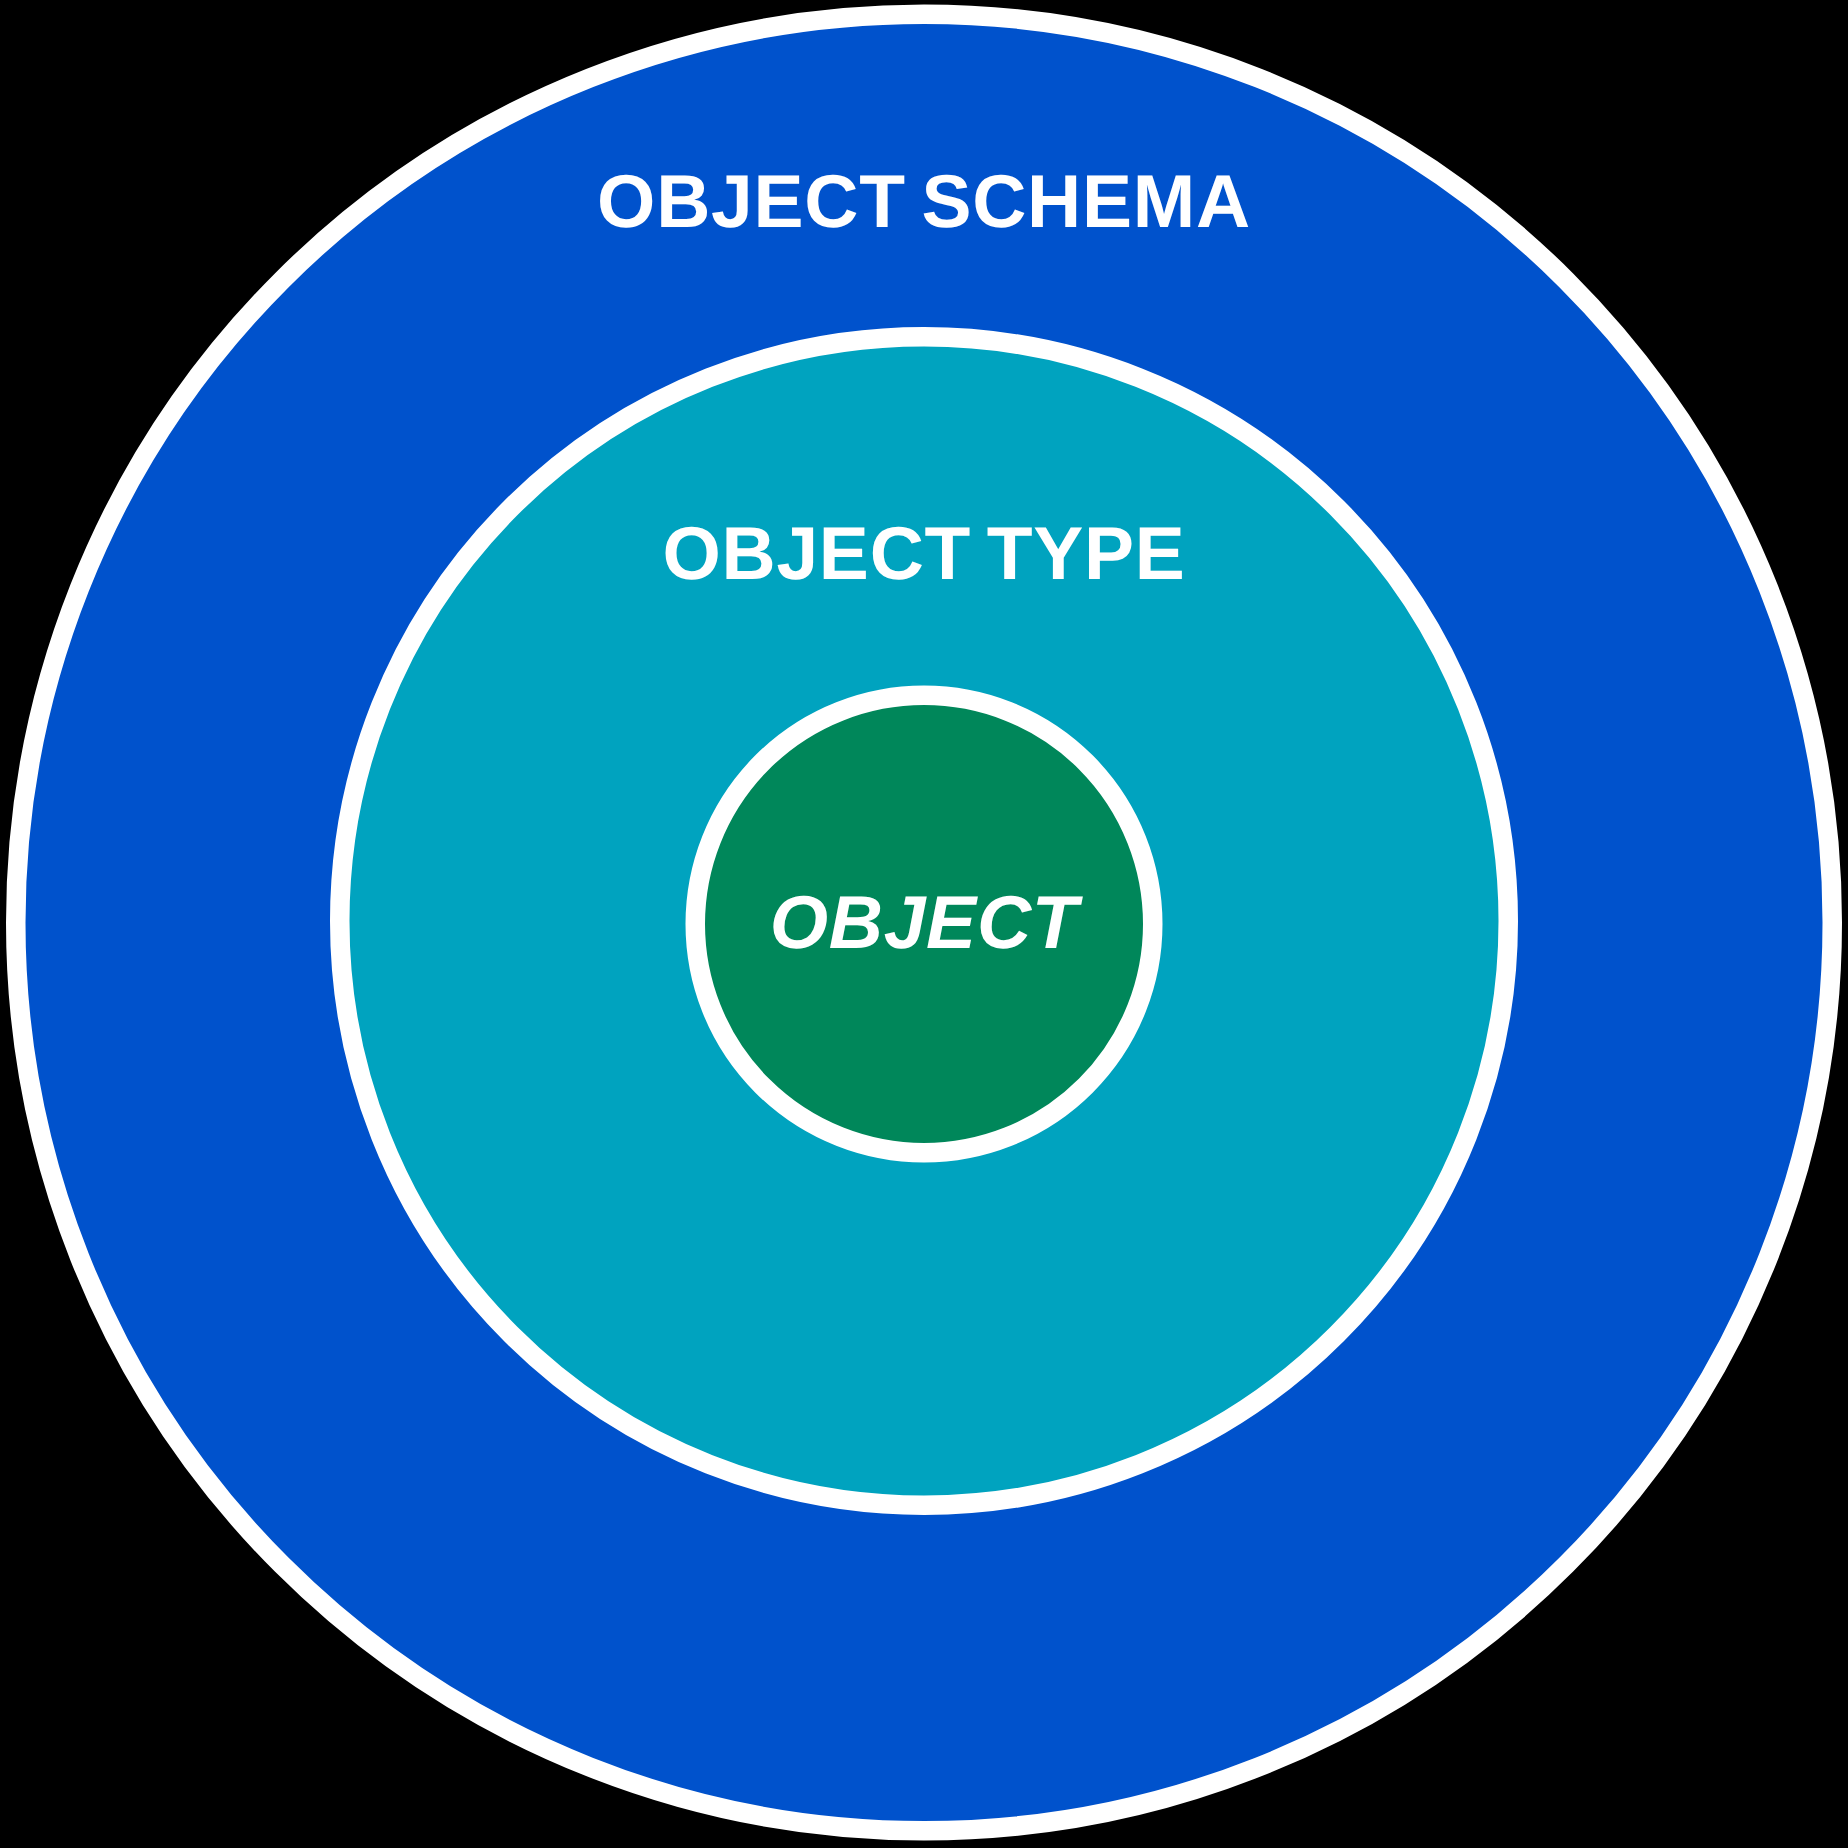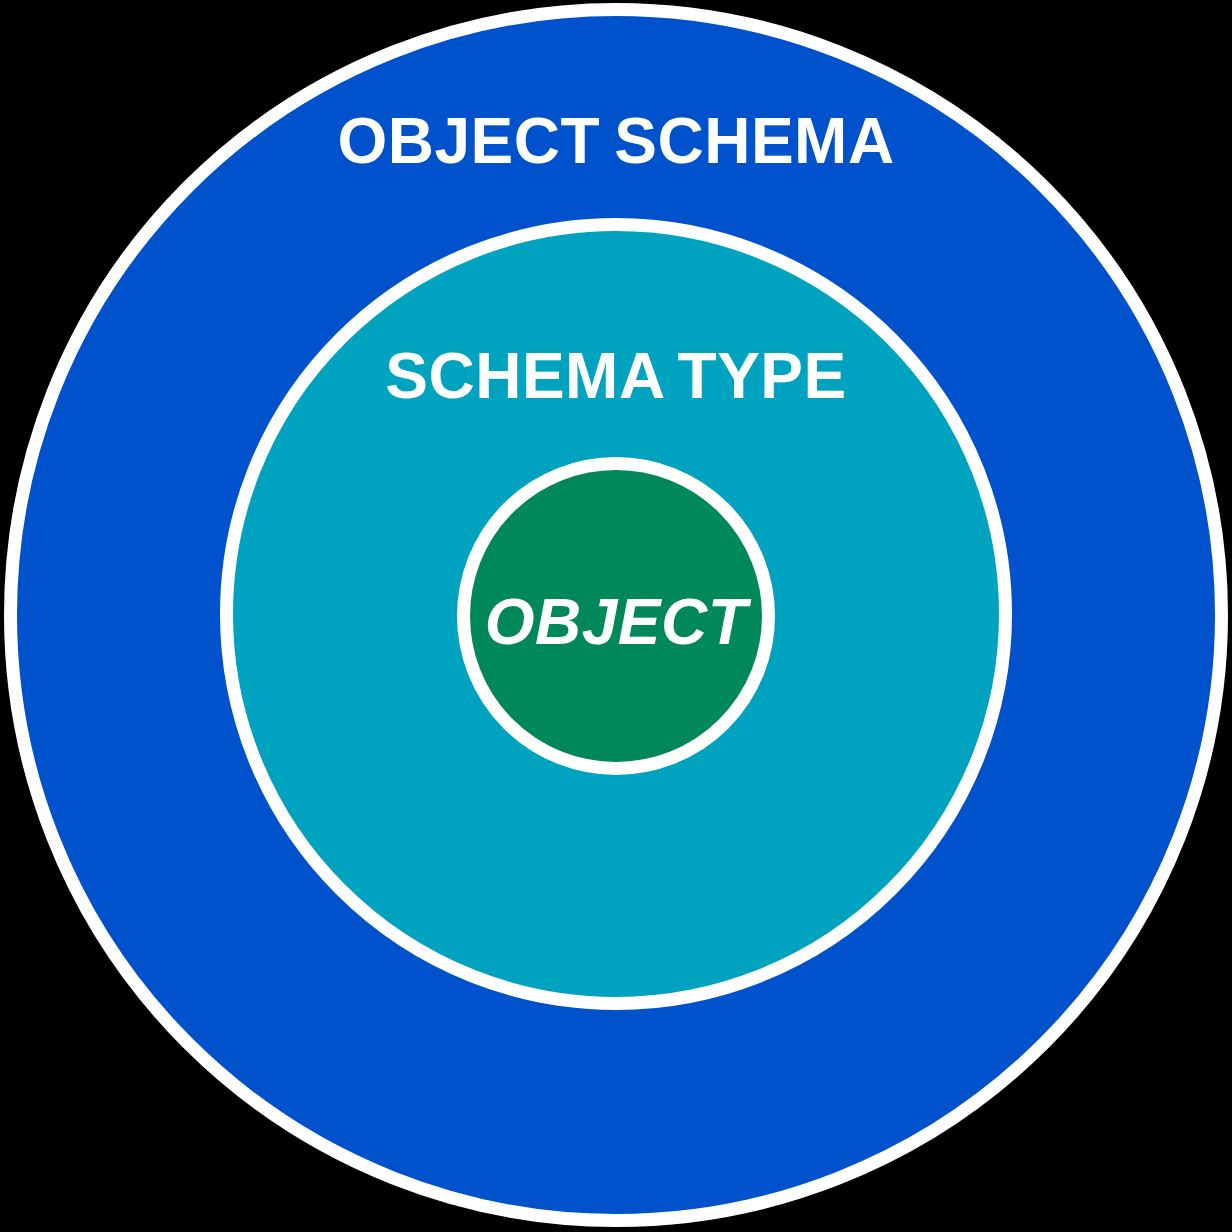--- a/index.html
+++ b/index.html
@@ -38,21 +38,21 @@
     width: 318px;
     height: 318px;
   }
   .ring-label {
     position: absolute;
     left: 0;
     right: 0;
     text-align: center;
     color: #ffffff;
     font-weight: 700;
-    font-size: 64px;
+    font-size: 50px;
     line-height: 1;
     letter-spacing: 0.5px;
     word-spacing: -4px;
     white-space: nowrap;
     user-select: none;
   }
   .label-schema { top: 93px; }
   .label-type   { top: 113px; }
   .label-object { top: 120px; font-style: italic; }
 </style>
@@ -60,21 +60,21 @@
 <body>
 
 <div class="canvas" style="background: rgb(0, 0, 0);">
 
   <div class="circle circle-outer" style="background: rgb(0, 82, 204);">
 
     <div class="ring-label label-schema">OBJECT SCHEMA</div>
 
     <div class="circle circle-middle" style="background: rgb(0, 163, 191);">
 
-      <div class="ring-label label-type">SCHEMA TYPE</div>
+      <div class="ring-label label-type">OBJECT TYPE</div>
 
       <div class="circle circle-inner" style="background: rgb(0, 135, 90);">
 
         <div class="ring-label label-object">OBJECT</div>
       </div>
     </div>
   </div>
 </div>
 
 </body></html>

